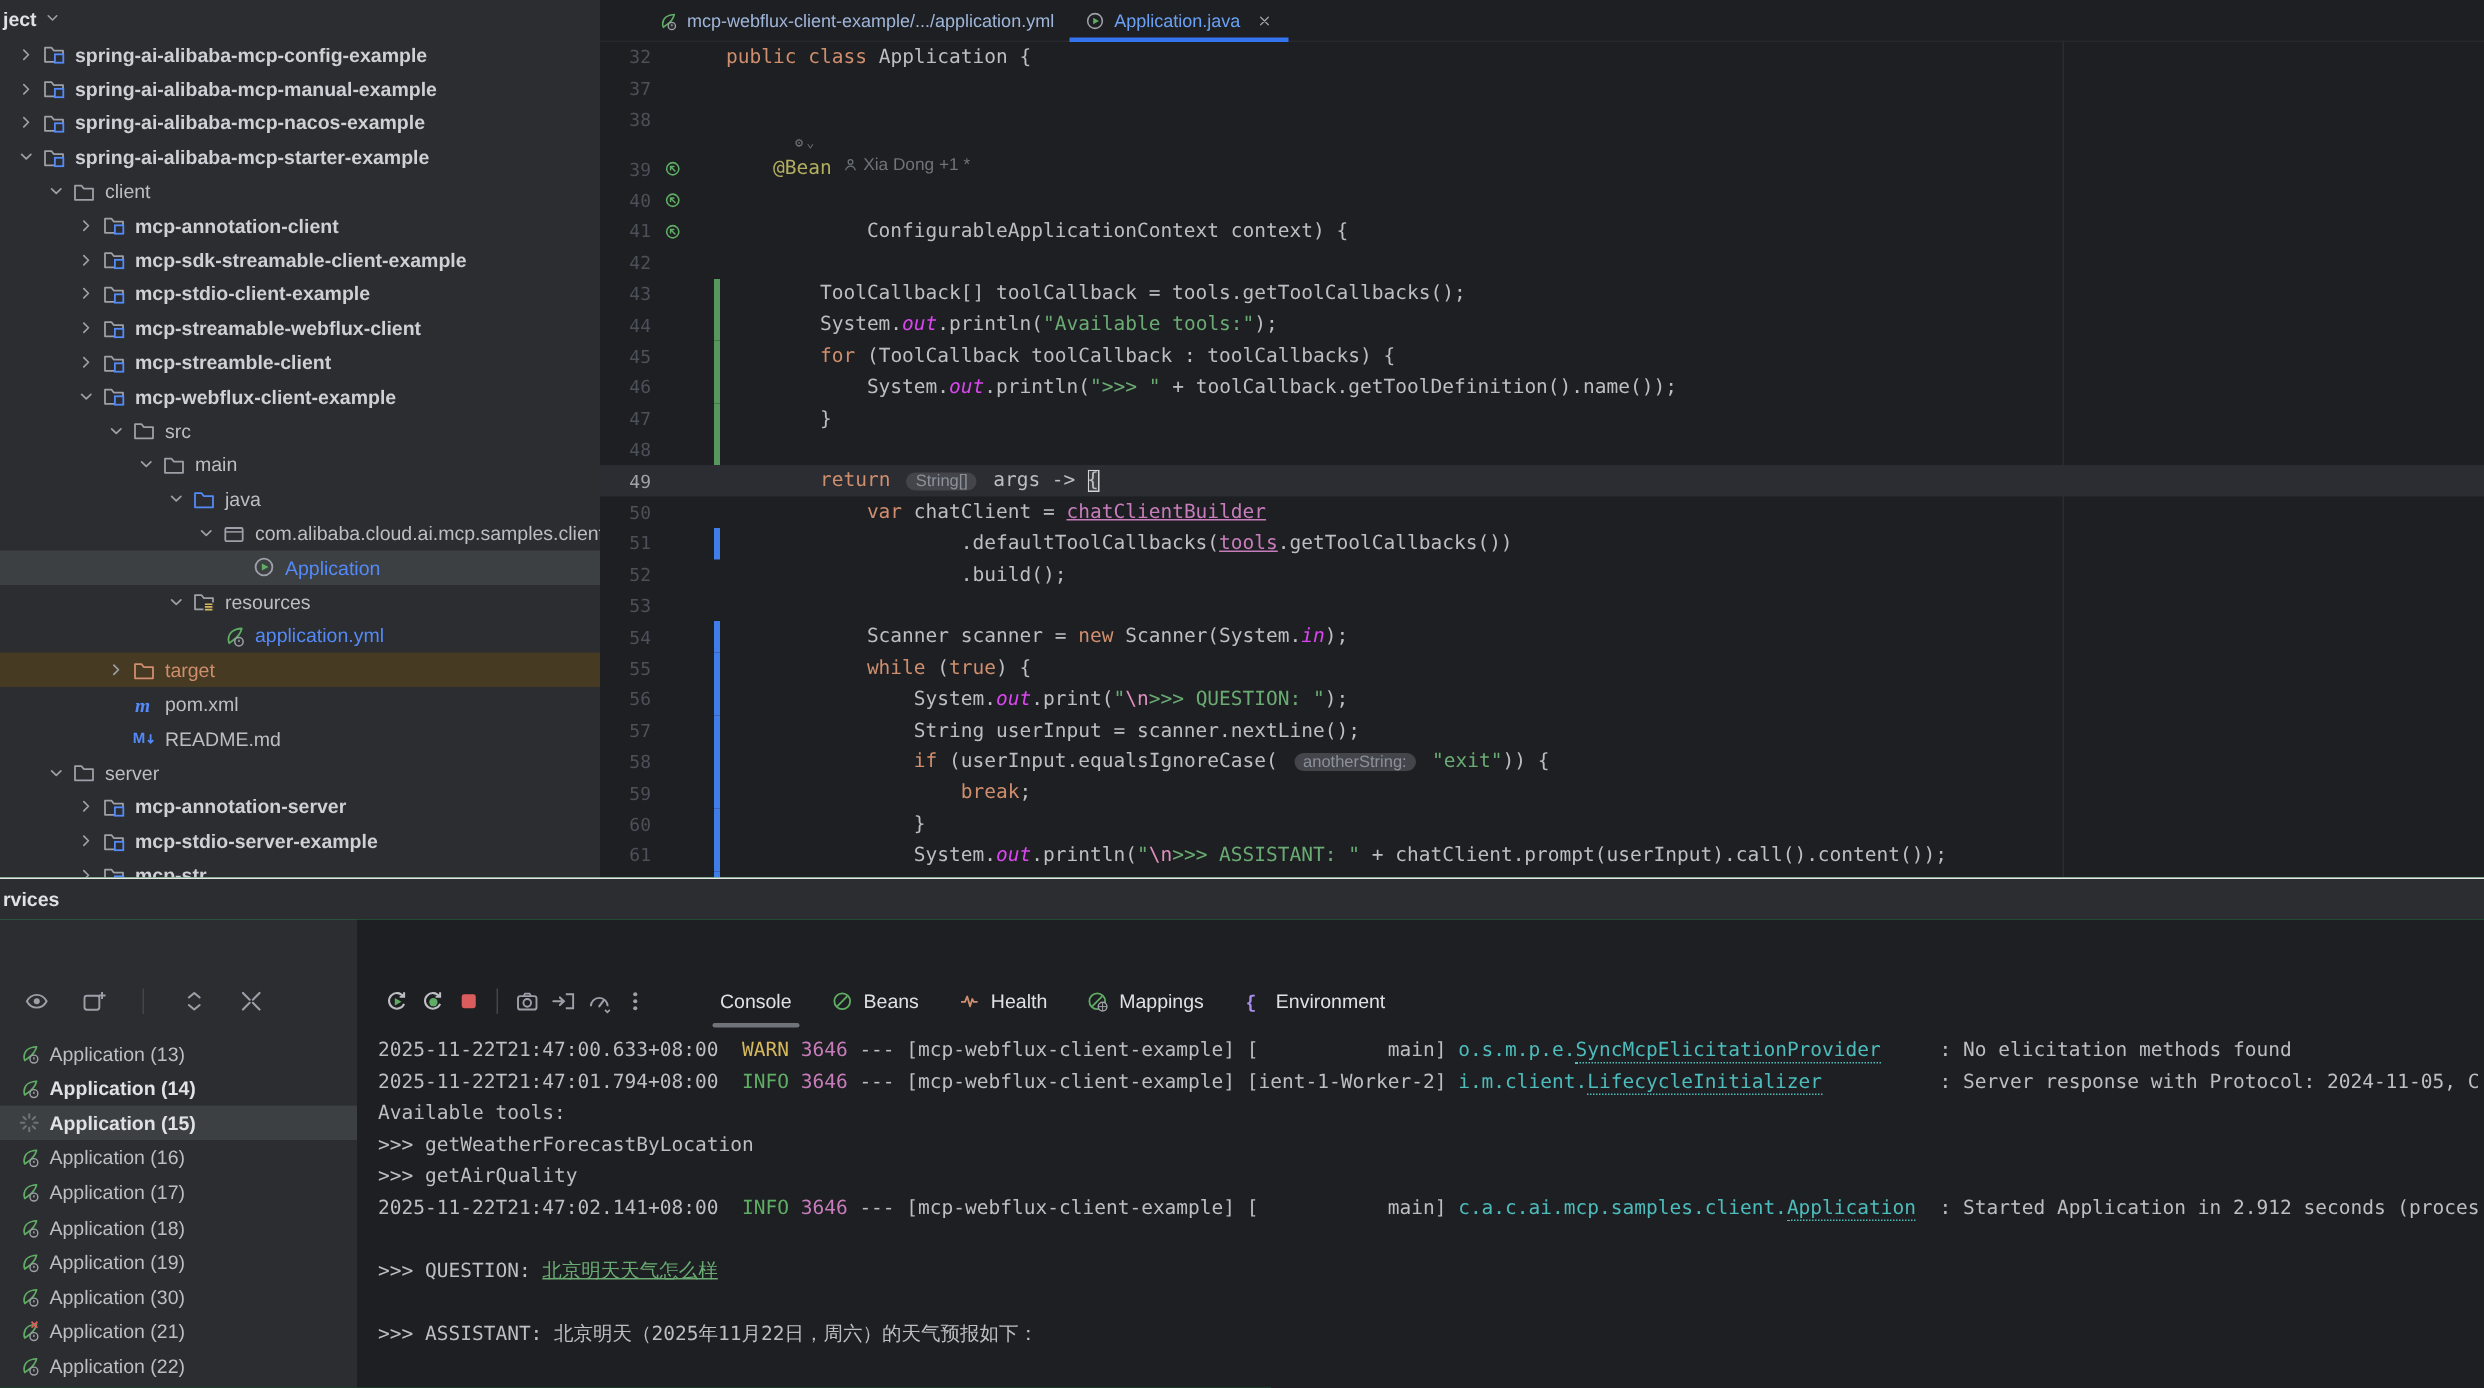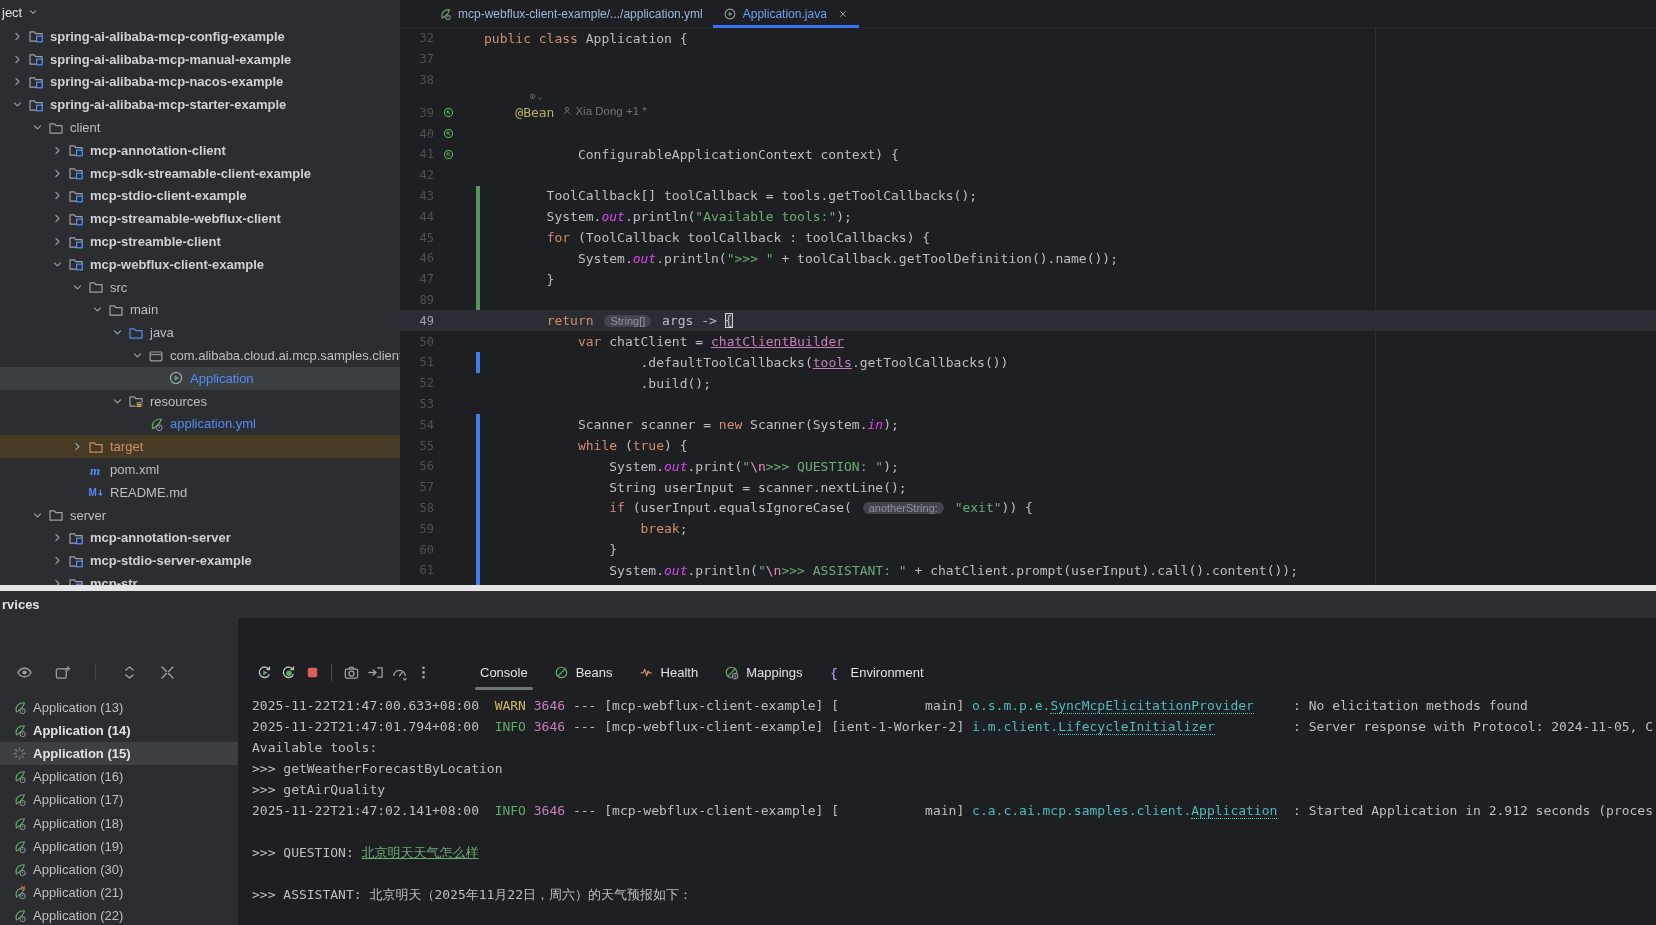--- a/index.html
+++ b/index.html
@@ -1,20 +1,20 @@
 <!DOCTYPE html>
 <html><head>
 <meta charset="utf-8">
 <style>
   *{box-sizing:border-box;margin:0;padding:0}
   body{background:#111;font-family:"Liberation Sans",sans-serif}
   .win{position:relative;width:1656px;height:925px;overflow:hidden;background:#1e1f22;color:#bcbec4;font-size:13px}
   
   .project{position:absolute;left:0;top:0;width:400px;height:585px;background:#2b2d30;overflow:hidden;z-index:2}
-  .pheader{height:24px;display:flex;align-items:center;gap:5px;padding-left:2px;color:#dfe1e5;font-weight:400;font-size:13px}
+  .pheader{height:24px;display:flex;align-items:center;gap:5px;padding-left:2px;color:#dfe1e5;font-weight:700;font-size:13px}
   .tree{position:absolute;top:25px;left:0;right:0}
   .trow{height:22.8px;display:flex;align-items:center;white-space:nowrap;font-size:13px}
   .trow.selected{background:#3d4043}
   .trow.targetrow{background:#463a23}
   .exp{width:18px;flex:none;display:flex;justify-content:center;align-items:center}
   .ticon{width:19px;flex:none;display:flex;justify-content:center;align-items:center}
   .tlabel{margin-left:5px}
   .tlabel.bold{font-weight:700;color:#ced0d6}
   .tlabel.blue{color:#548af7}
   .tlabel.orange{color:#cf8e6d}
@@ -38,21 +38,21 @@
   .bar.blue{background:#3f7ee8}
   .ctext{white-space:pre;padding-left:4px}
   .gearrow{height:12px;display:flex;align-items:center;padding-left:130px;color:#6f737a;font-size:9px;letter-spacing:2px}
   .sg-k{color:#cf8e6d}.sg-d{color:#bcbec4}.sg-s{color:#6aab73}.sg-e{color:#e08fbe}
   .sg-f{color:#d946ef;font-style:italic}.sg-m{color:#56a8f5}.sg-a{color:#b3ae60}
   .sg-u{color:#c77dbb;text-decoration:underline}
   .sg-i{background:#43454a;color:#8c9199;border-radius:8px;padding:0 6px;font-size:11px;margin:0 3px;font-family:"Liberation Sans",sans-serif}
   .sg-au{color:#6f737a;font-family:"Liberation Sans",sans-serif;font-size:11.5px;display:inline-flex;align-items:center;gap:3px;transform:translateY(-1px)}
   .sg-crt{box-shadow:0 0 0 1px #d0d2d6 inset;background:#3d4043}
   
-  .services{position:absolute;left:0;top:585px;right:0;bottom:0;border-top:6px solid #e5e5e5;background:#22c55e;z-index:3}
+  .services{position:absolute;left:0;top:585px;right:0;bottom:0;border-top:1px solid #e5e5e5;background:#22c55e;z-index:3}
   .sheader{height:27px;background:#2b2d30;display:flex;align-items:center;font-weight:700;font-size:13px;color:#dfe1e5;padding-left:2px}
   .sleft{position:absolute;left:0;top:27px;width:238px;bottom:0;background:#2b2d30;overflow:hidden}
   .sltools{margin-top:40px;height:28px;display:flex;align-items:center;gap:14px;padding-left:12px}
   .slist{margin-top:10px}
   .srow{height:23.1px;display:flex;align-items:center;gap:6px;padding-left:12px;font-size:13px;white-space:nowrap}
   .srow.sel{background:#3d4043}
   .srow .slabel.bold{font-weight:700;color:#dfe1e5}
   .sright{position:absolute;left:238px;top:27px;right:0;bottom:0;background:#1e1f22;overflow:hidden}
   .rtools{margin-top:36px;height:36px;display:flex;align-items:center;padding-left:14px}
   .tbtn{width:24px;height:24px;display:flex;align-items:center;justify-content:center;background:none;border:0;cursor:pointer}
@@ -627,21 +627,21 @@
           <span class="bar green"></span>
           <span class="ctext"><span class="sg-d">            System.</span><span class="sg-f">out</span><span class="sg-d">.println(</span><span class="sg-s">"&gt;&gt;&gt; "</span><span class="sg-d"> + toolCallback.getToolDefinition().name());</span></span>
         </div>
         <div class="cline">
           <span class="lnum">47</span>
           <span class="gslot"></span>
           <span class="bar green"></span>
           <span class="ctext"><span class="sg-d">        }</span></span>
         </div>
         <div class="cline">
-          <span class="lnum">89</span>
+          <span class="lnum">48</span>
           <span class="gslot"></span>
           <span class="bar green"></span>
           <span class="ctext"></span>
         </div>
         <div class="cline cur">
           <span class="lnum">49</span>
           <span class="gslot"></span>
           <span class="bar"></span>
           <span class="ctext"><span class="sg-d">        </span><span class="sg-k">return</span><span class="sg-d"> </span><span class="sg-i">String[]</span><span class="sg-d"> args -&gt; </span><span class="sg-crt">{</span></span>
         </div>

